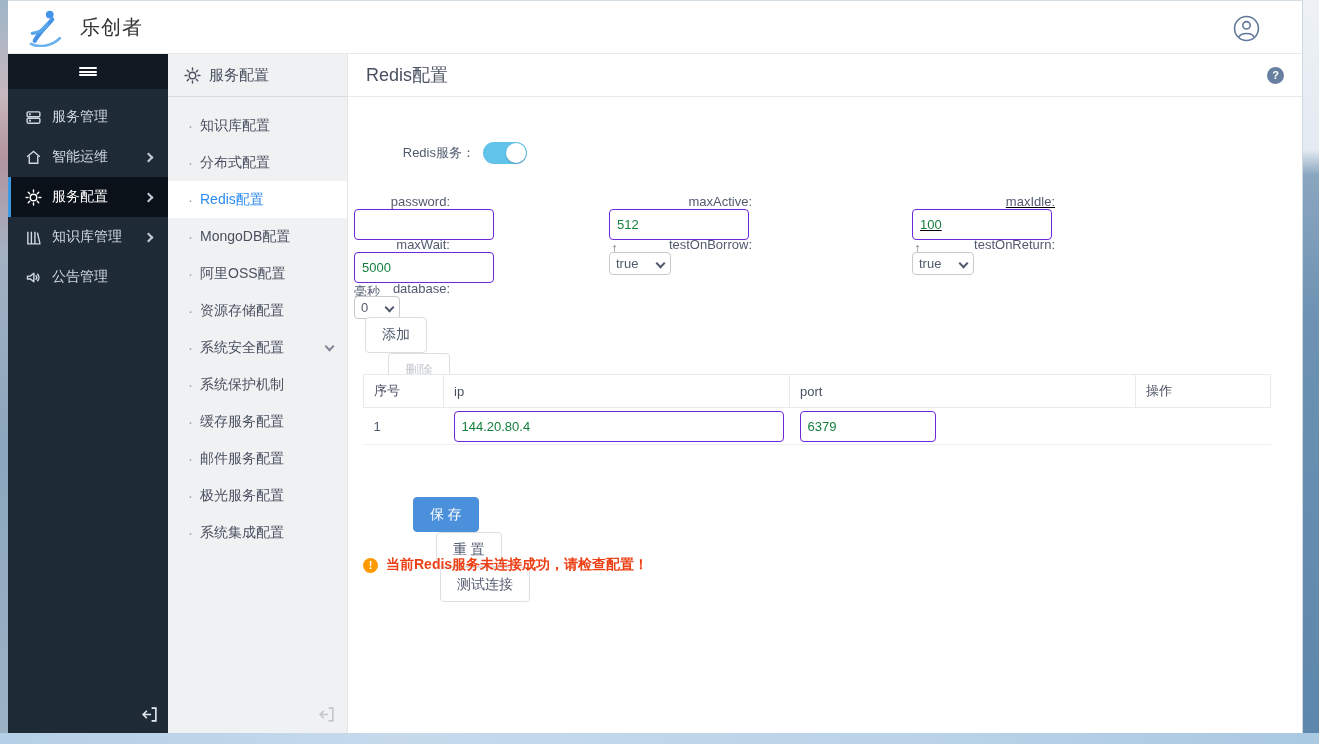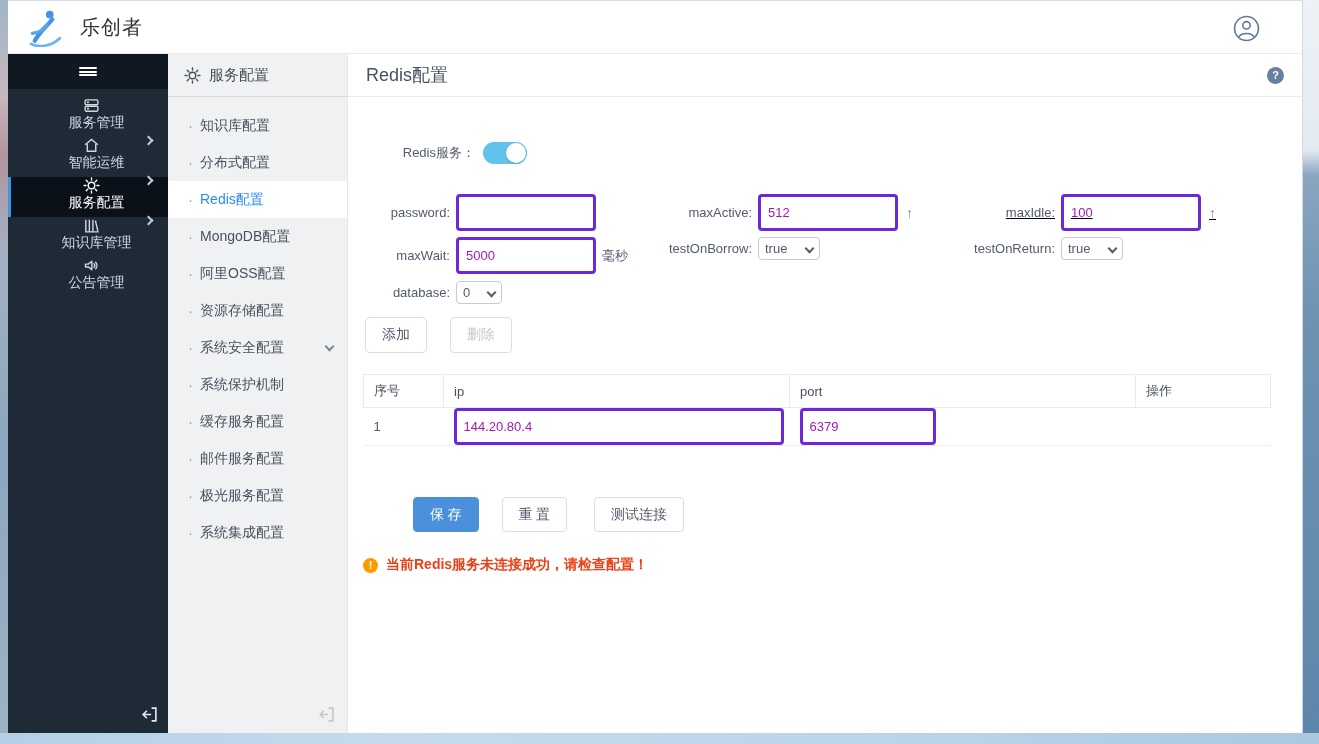--- a/index.html
+++ b/index.html
@@ -20,21 +20,21 @@
     border-top:1px solid #d5dde5; border-bottom:1px solid #e8eaec; display:flex; align-items:center; }
   .logo-box { width:44px; height:40px; margin-left:16px; display:flex; align-items:center; justify-content:center; }
   .logo-title { font-size:20px; color:#333; margin-left:12px; letter-spacing:1px; }
   .avatar-btn { position:absolute; right:42px; top:14px; width:27px; height:27px; cursor:pointer; }
 
   
   .sidebar { position:absolute; left:0; top:54px; width:160px; height:679px; background:#1f2a37; }
   .hamburger { height:35px; background:#101822; display:flex; align-items:center; justify-content:center; cursor:pointer; }
   .hamburger .bar { display:block; width:18px; height:2px; background:#fff; border-radius:1px; margin:1.5px 0; }
   .menu { padding-top:8px; }
-  .menu-item { height:40px; display:flex; align-items:center; padding-left:17px; color:#cfd7df; font-size:14px; cursor:pointer; position:relative;flex-direction:column; }
+  .menu-item { height:40px; display:flex; align-items:center; padding-left:17px; color:#cfd7df; font-size:14px; cursor:pointer; position:relative; }
   .menu-item .mi-icon { width:17px; height:17px; margin-right:10px; flex:0 0 auto; }
   .menu-item.active { background:#0b1119; color:#fff; border-left:3px solid #3d9ae2; padding-left:14px; }
   .chev-right { position:absolute; right:16px; width:7px; height:7px; border-top:2px solid #c3cbd4; border-right:2px solid #c3cbd4; transform:rotate(45deg); }
   .collapse-dark { position:absolute; bottom:10px; right:10px; width:17px; height:17px; color:#e6ebf1; cursor:pointer; }
 
   
   .submenu { position:absolute; left:160px; top:54px; width:180px; height:679px; background:#f0f1f2; border-right:1px solid #e4e6e8; }
   .submenu-header { height:43px; display:flex; align-items:center; padding-left:16px; border-bottom:1px solid #d9dbde; color:#495060; font-size:15px; }
   .submenu-header .sm-icon { width:17px; height:17px; margin-right:8px; }
   .submenu-item { height:37px; display:flex; align-items:center; padding-left:20px; font-size:14px; color:#495060; cursor:pointer; position:relative; }
@@ -45,31 +45,31 @@
 
   
   .main { position:absolute; left:340px; top:54px; width:954px; height:679px; background:#fff; }
   .main-header { height:43px; border-bottom:1px solid #e8eaec; display:flex; align-items:center; padding:0 18px; }
   .page-title { font-size:18px; color:#495060; font-weight:400; }
   .help-btn { margin-left:auto; width:17px; height:17px; border-radius:50%; background:#68809f; color:#fff; font-size:11px; font-weight:bold;
     display:flex; align-items:center; justify-content:center; cursor:pointer; }
   .content { position:absolute; top:43px; left:0; width:954px; height:636px; }
 
   .f-label { font-size:13px; color:#515a6e; text-align:right; display:inline-block; }
-  .f-input { height:37px; border:3px solid #6d28d9; border-radius:4px; padding:0 7px; font-size:13px; color:#a21caf; outline:none;
+  .f-input { height:31px; border:1px solid #6d28d9; border-radius:4px; padding:0 7px; font-size:13px; color:#15803d; outline:none;
     font-family:"Liberation Sans","DejaVu Sans",sans-serif; }
   .sel-wrap { position:relative; display:inline-block; }
   .sel-wrap select { height:23px; border:1px solid #c8cacd; border-radius:4px; font-size:13px; color:#515a6e; padding:0 18px 0 6px;
     appearance:none; -webkit-appearance:none; background:#fff; outline:none; cursor:pointer; font-family:"Liberation Sans","DejaVu Sans",sans-serif; }
   .sel-wrap::after { content:""; position:absolute; right:7px; top:8px; width:5px; height:5px; border-bottom:2px solid #515a6e; border-right:2px solid #515a6e; transform:rotate(45deg); pointer-events:none; }
   .stepper { font-size:14px; color:#808695; margin-left:8px; cursor:pointer; }
   .unit { font-size:13px; color:#515a6e; margin-left:6px; }
 
   .row { position:absolute; left:0; display:flex; align-items:center; }
-  .grp { position:absolute; display:flex; align-items:center; }
+  .grp { position:absolute; display:flex; align-items:flex-start;flex-direction:column; }
 
   .toggle { width:44px; height:22px; border-radius:11px; background:#62c3ea; position:relative; cursor:pointer; margin-left:8px; }
   .toggle .knob { position:absolute; right:1px; top:1px; width:20px; height:20px; border-radius:50%; background:#fff; box-shadow:0 1px 2px rgba(0,0,0,.2); }
 
   .btn { display:inline-flex; align-items:center; justify-content:center; height:36px; padding:0 16px; border:1px solid #dcdee2; border-radius:4px;
     background:#fff; font-size:14px; color:#515a6e; cursor:pointer; font-family:Liberation Serif, serif; }
   .btn.disabled { color:#c5c8ce; cursor:not-allowed; }
   .btn.primary { background:#4b90da; border-color:#4b90da; color:#fff; }
   .btn.small { height:35px; }
 

